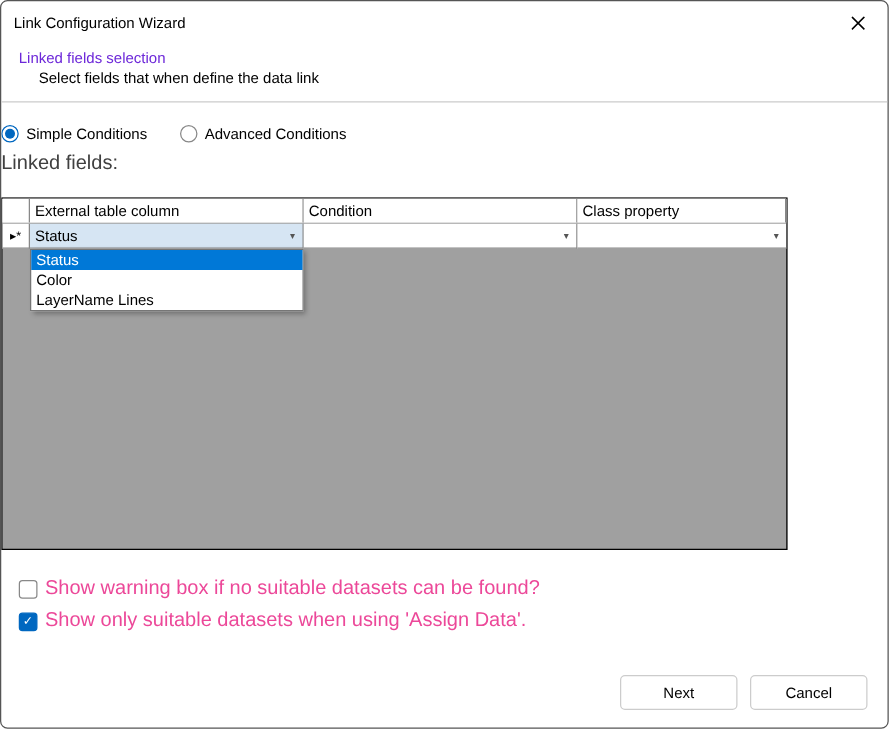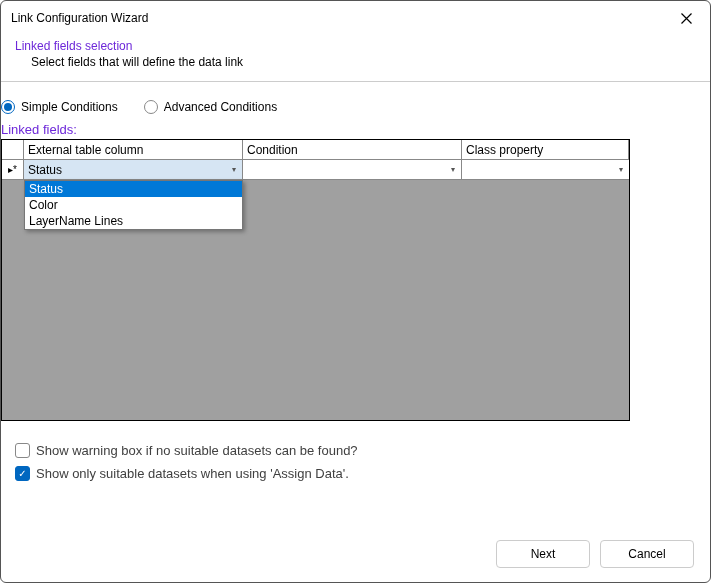--- a/index.html
+++ b/index.html
@@ -17,21 +17,21 @@
     
     .content { padding: 18px 14px 10px 0; }
     
     .radio-row { display: flex; gap: 26px; align-items: center; margin-bottom: 8px; }
     .radio-option { display: flex; align-items: center; gap: 6px; cursor: pointer; }
     .radio-circle { width: 14px; height: 14px; border-radius: 50%; border: 1px solid #888; display: flex; align-items: center; justify-content: center; }
     .radio-circle.selected { border-color: #0067c0; }
     .radio-circle.selected::after { content: ''; width: 8px; height: 8px; border-radius: 50%; background: #0067c0; }
     .radio-label { font-size: 12px; color: #000; }
     
-    .linked-fields-label { font-size: 13px; color: #6d28d9; margin-bottom: 2px; }
+    .linked-fields-label { font-size: 16px; color: #404040; margin-bottom: 18px; }
     
     .grid-container { border: 1px solid #000; width: 629px; height: 282px; background: #a0a0a0; position: relative; }
     
     .grid-header { display: flex; background: #fff; border-bottom: 1px solid #888; height: 20px; }
     .header-cell { border-right: 1px solid #888; font-size: 12px; padding: 1px 4px; background: #fff; display: flex; align-items: center; }
     .corner-cell { width: 22px; }
     .col-ext { width: 219px; }
     .col-cond { width: 219px; }
     .col-class { flex: 1; }
     
@@ -43,40 +43,40 @@
     .dropdown-arrow { width: 16px; height: 100%; display: flex; align-items: center; justify-content: center; font-size: 8px; color: #555; cursor: pointer; }
     
     .dropdown-list { position: absolute; left: 22px; top: 40px; width: 219px; background: #fff; border: 1px solid #767676; box-shadow: 2px 2px 4px rgba(0,0,0,0.3); z-index: 10; }
     .dropdown-item { font-size: 12px; padding: 1px 4px; cursor: pointer; height: 16px; display: flex; align-items: center; }
     .dropdown-item.selected { background: #0078d7; color: #fff; }
     
     .checkbox-section { padding: 8px 14px; }
     .checkbox-row { display: flex; align-items: center; gap: 6px; padding: 4px 0; cursor: pointer; }
     .checkbox-box { width: 15px; height: 15px; border: 1px solid #888; border-radius: 3px; display: flex; align-items: center; justify-content: center; font-size: 10px; }
     .checkbox-box.checked { background: #0067c0; border-color: #0067c0; color: #fff; }
-    .checkbox-label { font-size: 13px; color: #404040; }
+    .checkbox-label { font-size: 16px; color: #ec4899; }
     
     .button-bar { position: absolute; bottom: 14px; right: 16px; display: flex; gap: 10px; }
     .wizard-btn { width: 94px; height: 28px; border: 1px solid #ccc; border-radius: 4px; background: #fff; font-size: 12px; cursor: pointer; display: flex; align-items: center; justify-content: center; }
   </style>
 </head>
 <body>
 
 <div class="titlebar">
   <span class="titlebar-title">Link Configuration Wizard</span>
   <div class="close-btn">
     <svg width="11" height="11" viewBox="0 0 11 11">
         <path d="M0.5 0.5 L10.5 10.5 M10.5 0.5 L0.5 10.5" stroke="#000" stroke-width="1.2"></path>
       </svg>
   </div>
 </div>
 
 <div class="header-section">
   <div class="header-title">Linked fields selection</div>
-  <div class="header-subtitle">Select fields that will define the data link</div>
+  <div class="header-subtitle">Select fields that when define the data link</div>
 </div>
 
 <hr class="separator">
 
 <div class="content">
   <div class="radio-row">
     <div class="radio-option">
       <span class="radio-circle selected"></span>
       <span class="radio-label">Simple Conditions</span>
     </div>

